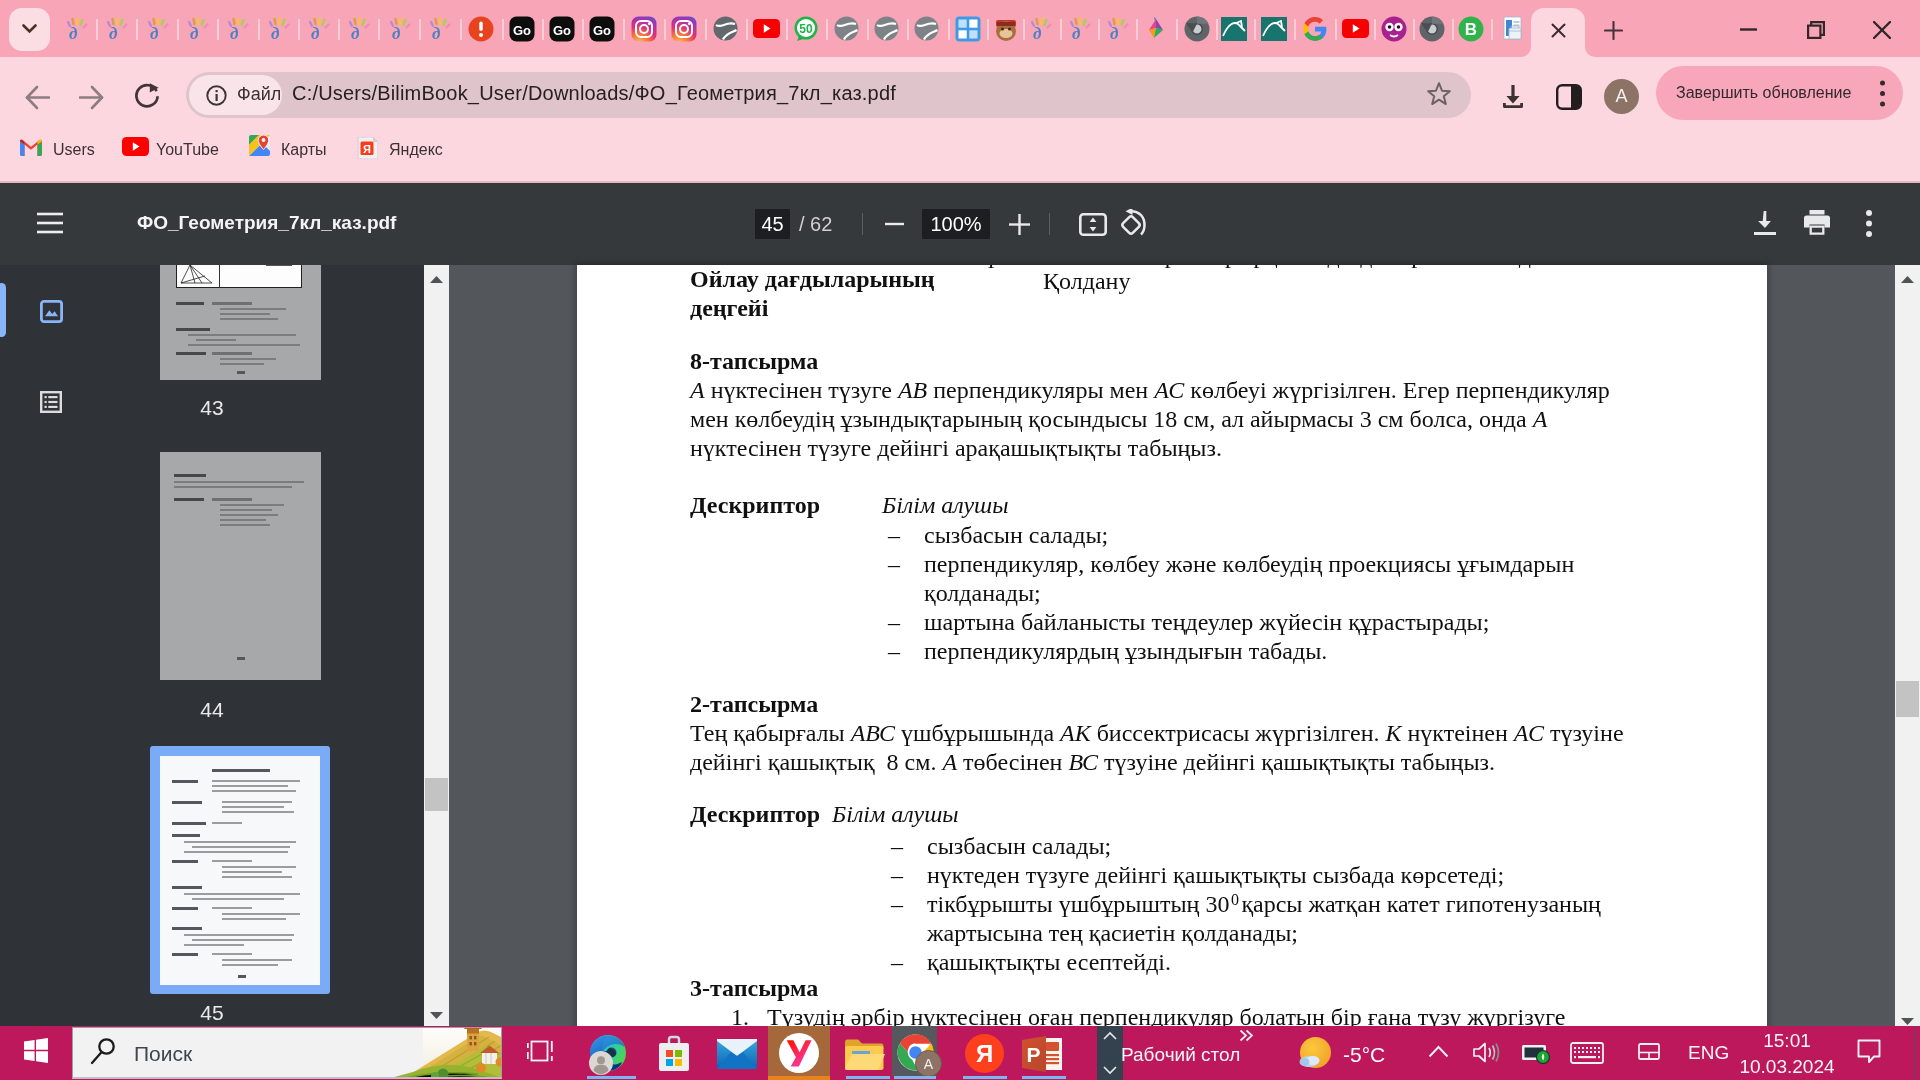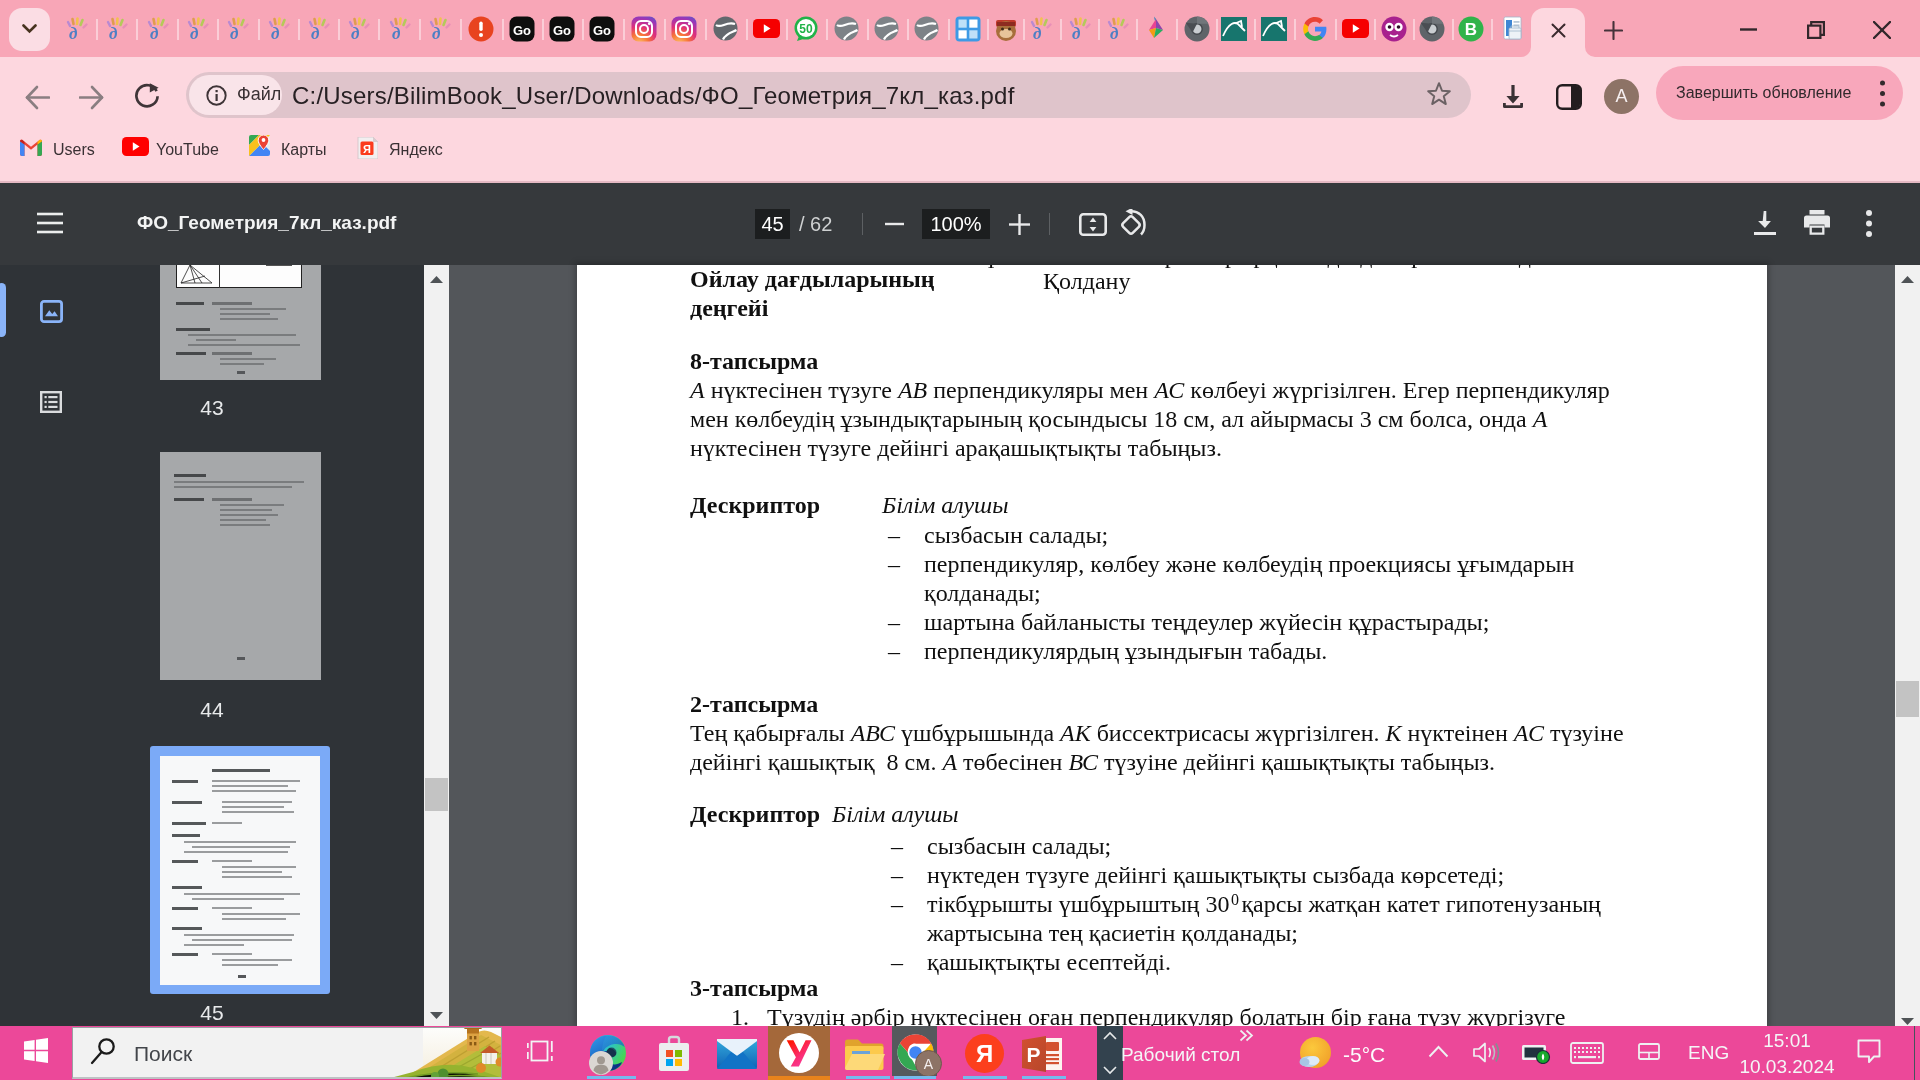--- a/index.html
+++ b/index.html
@@ -13,21 +13,21 @@
 #bmborder{left:0;top:181px;width:1920px;height:2px;background:#e5b9c3;}
 
 #pdfbar{left:0;top:183px;width:1920px;height:82px;background:#36393c;}
 
 #content{left:0;top:265px;width:1920px;height:761px;background:#53565a;}
 #sidebar{left:0;top:0;width:424px;height:761px;background:#2f3337;overflow:hidden;}
 #thumbscroll{left:424px;top:0;width:25px;height:761px;background:#f1f1f1;}
 #mainscroll{left:1895px;top:0;width:25px;height:761px;background:#f1f1f1;}
 #page{left:577px;top:0;width:1190px;height:761px;background:#ffffff;box-shadow:0 0 6px 2px rgba(0,0,0,0.25);}
 
-#taskbar{left:0;top:1026px;width:1920px;height:54px;background:#ec4899;}
+#taskbar{left:0;top:1026px;width:1920px;height:54px;background:#be185d;}
 
 .serif{font-family:"Liberation Serif",serif;font-size:24px;color:#101010;line-height:29px;white-space:pre;}
 .b{font-weight:bold;}
 .i{font-style:italic;}
 </style>
 </head>
 <body>
 <div class="abs" id="tabstrip">
 
   <div class="abs" style="left:9px;top:8px;width:41px;height:43px;background:#fbdde4;border-radius:13px;"></div>
@@ -422,21 +422,21 @@
   <div class="abs" style="left:186px;top:15px;width:1285px;height:46px;background:#dfc4cb;border-radius:23px;"></div>
   <div class="abs" style="left:189px;top:18px;width:93px;height:40px;background:#f9e4e9;border-radius:20px;"></div>
   <svg class="abs" style="left:206px;top:28px;" width="21" height="21" viewBox="0 0 21 21">
       <g fill="none" stroke="#3e3437" stroke-width="1.9">
         <circle cx="10.5" cy="10.5" r="9.2"></circle>
       </g>
       <rect x="9.5" y="5" width="2.2" height="2.2" fill="#3e3437"></rect>
       <rect x="9.5" y="9" width="2.2" height="7" fill="#3e3437"></rect>
     </svg>
   <div class="abs" style="left:237px;top:27px;font-size:18px;color:#3a3134;">Файл</div>
-  <div class="abs" style="left:292px;top:25px;font-size:24px;color:#272023;letter-spacing:0.2px;">C:/Users/BilimBook_User/Downloads/ФО_Геометрия_7кл_каз.pdf</div>
+  <div class="abs" style="left:292px;top:25px;font-size:20px;color:#272023;letter-spacing:0.2px;">C:/Users/BilimBook_User/Downloads/ФО_Геометрия_7кл_каз.pdf</div>
 
   <svg class="abs" style="left:1426px;top:24px;" width="26" height="26" viewBox="0 0 24 24">
       <path d="M12 2 L14.8 9 L22 9.4 L16.4 14 L18.3 21.3 L12 17.2 L5.7 21.3 L7.6 14 L2 9.4 L9.2 9 Z" fill="none" stroke="#6b6164" stroke-width="1.8" stroke-linejoin="round"></path>
     </svg>
 
   <svg class="abs" style="left:1499px;top:26px;" width="28" height="28" viewBox="0 0 28 28">
       <g fill="#3a3134">
         <path d="M12.4 2 h3.2 v11 h5 L14 20.5 7.4 13 h5 Z"></path>
         <path d="M4 20 v3.4 a1.6 1.6 0 0 0 1.6 1.6 h16.8 a1.6 1.6 0 0 0 1.6-1.6 V20 h-2.8 v2.2 H6.8 V20 Z"></path>
       </g>

